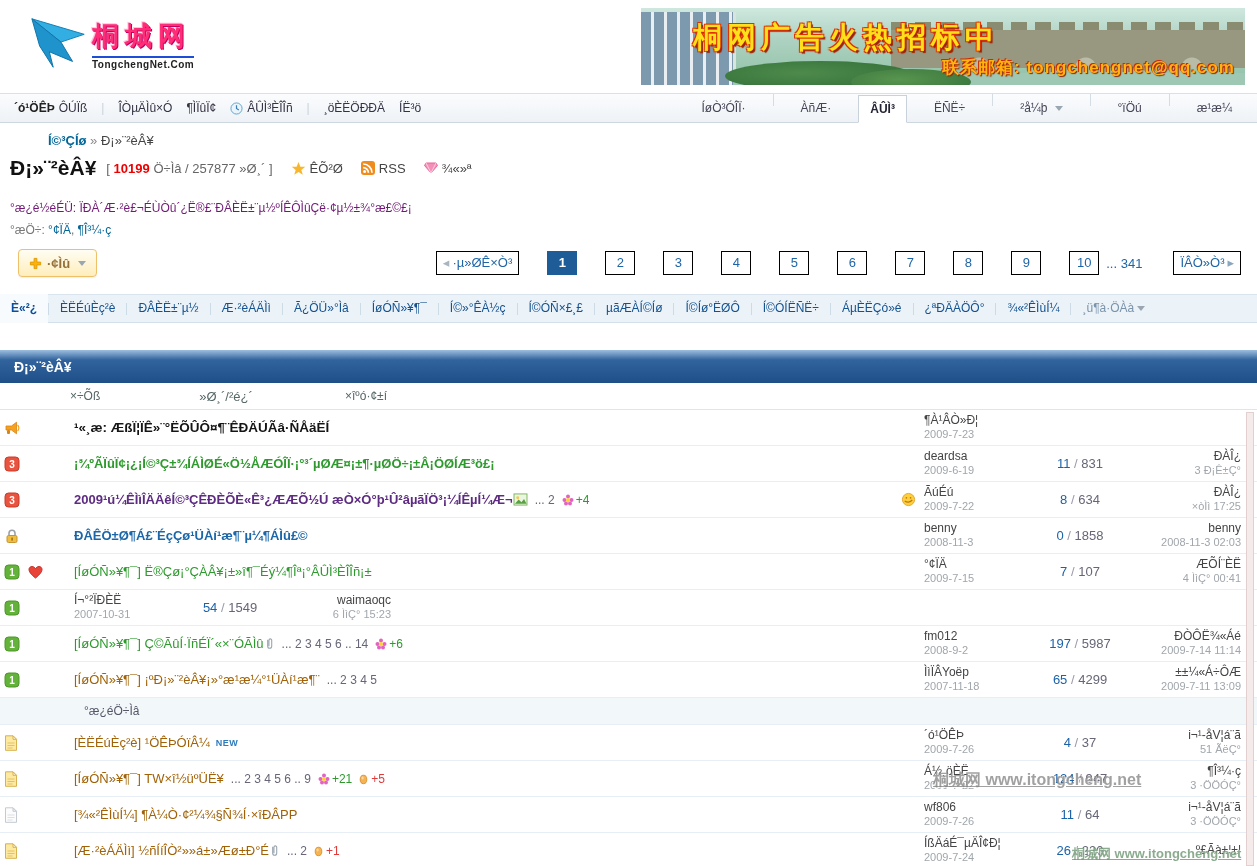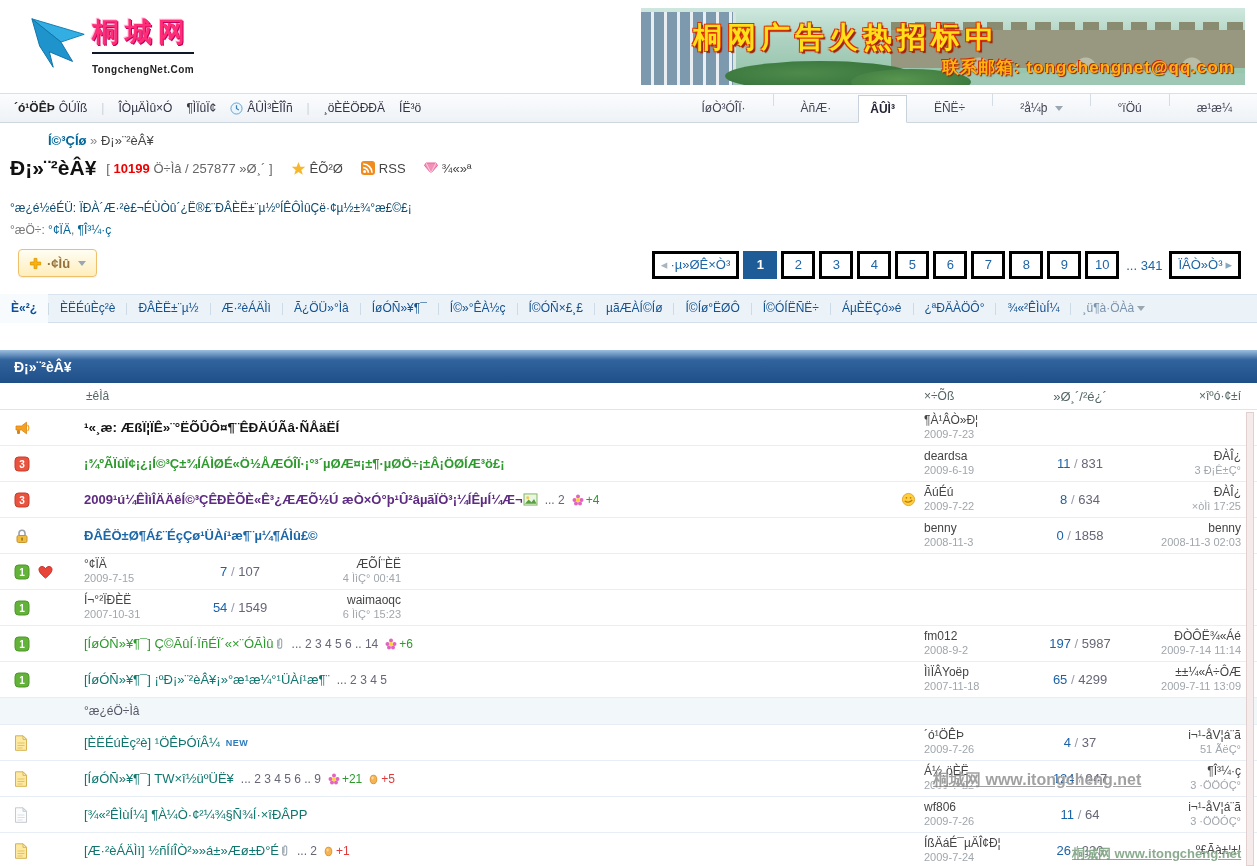--- a/index.html
+++ b/index.html
@@ -7,22 +7,22 @@
     width:1257px;height:866px;position:relative;overflow:hidden;
     background:#fff;font-family:"Liberation Sans",sans-serif;color:#333;
   }
   [data-interactable="true"]{cursor:pointer;}
   
   .logo{position:absolute;left:28px;top:8px;width:210px;height:72px;display:flex;align-items:center;}
   .logo-mark{width:62px;height:56px;}
   .logo-txt{margin-left:2px;}
   .logo-cn{font-size:27px;font-weight:bold;color:#ff2d78;letter-spacing:6px;
     text-shadow:1px 1px 0 #c00060, -1px -1px 0 #ffc3dd;}
-  .logo-en{font-size:10px;font-weight:bold;color:#222;border-top:2px solid #0f172a;
-    padding-top:10px;margin-top:2px;letter-spacing:.5px;}
+  .logo-en{font-size:10px;font-weight:bold;color:#222;border-top:2px solid #1d4ed8;
+    padding-top:1px;margin-top:2px;letter-spacing:.5px;}
   .banner{position:absolute;left:641px;top:8px;width:604px;height:77px;overflow:hidden;
     background:linear-gradient(180deg,#cfe8df 0%,#aed2c2 40%,#8fc0a4 100%);}
   .bn-build{position:absolute;left:0;top:4px;width:92px;height:73px;
     background:repeating-linear-gradient(90deg,#7d99ad 0 10px,#e8eef2 10px 13px);
     border-right:3px solid #d8e4de;}
   .bn-bridge{position:absolute;left:250px;top:22px;width:354px;height:38px;background:#97987f;
     background-image:radial-gradient(circle at 25% 100%, #b9bca6 0 10px, transparent 11px),
       radial-gradient(circle at 55% 100%, #b9bca6 0 10px, transparent 11px),
       radial-gradient(circle at 85% 100%, #b9bca6 0 10px, transparent 11px);}
   .bn-cren{position:absolute;left:250px;top:14px;width:354px;height:9px;
@@ -54,30 +54,30 @@
     border-top:5px solid #9aa6b1;display:inline-block;margin-left:3px;}
   
   .breadcrumb{position:absolute;left:10px;top:133px;font-size:13px;color:#888;margin-left:38px;}
   .bc-root{color:#069;font-weight:bold;}
   .bc-cur{color:#444;}
   .forum-head{position:absolute;left:10px;top:156px;display:flex;align-items:center;gap:10px;}
   .f-title{font-size:21px;font-weight:bold;color:#111;}
   .f-stats{font-size:13px;color:#666;}
   .f-stats .num-red{color:#e00;font-weight:bold;}
   .head-link{display:flex;align-items:center;gap:4px;font-size:13px;color:#444;margin-left:8px;text-align:right;}
-  .f-desc{position:absolute;left:10px;top:201px;font-size:12px;color:#0c4a6e;}
+  .f-desc{position:absolute;left:10px;top:201px;font-size:12px;color:#701a75;}
   .f-mods{position:absolute;left:10px;top:223px;font-size:12px;color:#777;}
   .f-mods a{color:#069;text-decoration:none;}
   
   .post-btn{position:absolute;left:18px;top:249px;height:26px;padding:0 10px;border:1px solid #eec06a;
     border-radius:4px;background:linear-gradient(#fffdf3,#ffeebc);display:flex;align-items:center;gap:5px;
     font-size:13px;font-weight:bold;color:#937039;box-shadow:0 1px 1px rgba(0,0,0,.06);}
   .pager{position:absolute;right:16px;top:251px;display:flex;align-items:center;gap:4px;font-size:13px;}
-  .pg{min-width:16px;height:22px;line-height:22px;padding:0 6px;border:3px solid #000000;background:#fff;
-    color:#1e65a7;text-align:center;}
+  .pg{min-width:16px;height:22px;line-height:22px;padding:0 6px;border:1px solid #000000;background:#fff;
+    color:#1e65a7;text-align:center;margin-left:24px;}
   .pg.active{background:#1d5c97;border-color:#1d5c97;color:#fff;font-weight:bold;}
   .pg.wide .arr{color:#a9b6c0;margin-right:3px;}
   .pg.wide .arr2{color:#8aa7c0;margin-left:3px;}
   .pg-ellipsis{color:#1e65a7;padding:0 3px;}
   
   .tabs-row{position:absolute;left:0;top:294px;width:100%;height:29px;box-sizing:border-box;
     background:#ebf2f8;border-top:1px solid #d9e4ee;border-bottom:1px solid #d3e0ec;
     display:flex;align-items:center;font-size:12px;}
   .f-tab{padding:0 11px;color:#13518f;height:29px;line-height:29px;white-space:nowrap;display:flex;align-items:center;}
   .f-tab.active{background:#f8fbfd;font-weight:bold;color:#0a4f9e;}
@@ -85,38 +85,38 @@
   .f-tab-sep{width:1px;height:12px;background:#cddbe6;}
   
   .forum-bar{position:absolute;left:0;top:350px;width:100%;height:33px;box-sizing:border-box;
     background:linear-gradient(180deg,#9dbfe0 0%,#31639d 30%,#1f4f87 100%);
     display:flex;align-items:center;}
   .forum-bar span{color:#fff;font-size:14px;font-weight:bold;margin-left:14px;}
   .thead{position:absolute;left:0;top:383px;width:100%;height:27px;box-sizing:border-box;
     display:flex;align-items:center;border-bottom:1px solid #dbe6f0;font-size:12px;color:#566;}
   .rows{position:absolute;left:0;top:410px;width:100%;}
   .trow{display:flex;align-items:center;height:36px;border-bottom:1px solid #e7eef5;
-    padding-left:14px;box-sizing:border-box;font-size:13px;}
+    padding-left:4px;box-sizing:border-box;font-size:13px;}
   .c-icon{width:70px;display:flex;align-items:center;gap:8px;flex:none;}
   .c-title{flex:1;display:flex;align-items:center;min-width:0;overflow:hidden;white-space:nowrap;}
   .c-author{width:100px;flex:none;line-height:1.25;}
   .c-replies{width:112px;flex:none;text-align:center;font-size:13px;}
   .c-last{width:105px;flex:none;text-align:right;padding-right:16px;line-height:1.25;}
   .u-name{font-size:12px;color:#444;}
   .u-date{font-size:11px;color:#a0a6ac;}
   .rep{color:#1b62a8;}
   .views{color:#667;}
   .sl{color:#99a;}
   .s-announce{color:#151515;font-weight:bold;font-size:13.5px;}
   .s-green-bold{color:#2e9a2e;font-weight:bold;}
   .s-purple-bold{color:#5d2b81;font-weight:bold;}
   .s-blue-bold{color:#1a66a8;font-weight:bold;}
   .s-green{color:#2e9a2e;}
   .s-magenta{color:#c653a6;}
-  .s-blue{color:#0f766e;}
+  .s-blue{color:#a16207;}
   .tk-pages{color:#667;font-size:12px;margin-left:7px;white-space:nowrap;}
   .tk-new{color:#2d7bbd;font-size:9px;font-weight:bold;margin-left:6px;letter-spacing:.5px;}
   .tk-flower{color:#2e9a2e;font-size:12px;margin-left:7px;display:flex;align-items:center;gap:2px;}
   .tk-egg{color:#e03a3a;font-size:12px;margin-left:6px;display:flex;align-items:center;gap:2px;}
   .right-slot{margin-left:auto;display:flex;align-items:center;padding-right:8px;}
   .sep-row{height:26px;line-height:26px;background:#f2f7fa;border-bottom:1px solid #e7eef5;
     font-size:12px;color:#556;padding-left:84px;}
   .ic{display:inline-flex;vertical-align:middle;}
   
   .wm{position:absolute;font-weight:bold;color:rgba(130,130,130,.75);
@@ -294,23 +294,20 @@
     <span class="f-tab-sep" data-interactable="false"></span>
     <span class="f-tab muted" data-interactable="true">¸ü¶à·ÖÀà<span class="caret" data-interactable="false"></span></span>
   </div>
 
 <div class="forum-bar" data-interactable="false">
   <span data-interactable="false">Ð¡»¨²èÂ¥</span>
 </div>
 
 <div class="thead" data-interactable="false">
   <div class="c-icon"></div>
-  <div class="c-title">
-      <span style="margin-left:16px" data-interactable="false">±êÌâ</span>
-    </div>
   <div class="c-author"><span data-interactable="false">×÷Õß</span></div>
   <div class="c-replies"><span data-interactable="false">»Ø¸´/²é¿´</span></div>
   <div class="c-last"><span data-interactable="false">×îºó·¢±í</span></div>
 </div>
 
 <div class="rows" data-interactable="false">
     <div class="trow" data-interactable="false">
       <div class="c-icon" data-interactable="false">
         <span class="ic" data-interactable="false">
           <svg width="16" height="16" viewBox="0 0 16 16">
@@ -436,20 +433,23 @@
           <svg width="16" height="16" viewBox="0 0 16 16">
             <rect x="1" y="1" width="14" height="14" rx="3.5" fill="#63b23a" stroke="#4c9628"></rect>
             <text x="8" y="12" font-size="10" font-weight="bold" fill="#fff" text-anchor="middle" font-family="Liberation Sans,sans-serif">1</text>
           </svg>
         </span>
         <span class="ic" data-interactable="false">
           <svg width="15" height="14" viewBox="0 0 16 15">
             <path d="M8 14 C3 10 1 7 1 4.8 C1 3 2.4 1.6 4.2 1.6 C5.8 1.6 7.2 2.6 8 4 C8.8 2.6 10.2 1.6 11.8 1.6 C13.6 1.6 15 3 15 4.8 C15 7 13 10 8 14 Z" fill="#e8443a" stroke="#c22d25"></path>
           </svg>
         </span>
+      </div>
+      <div class="c-title" data-interactable="false">
+        <span class="s-green" data-interactable="true">[ÍøÓÑ»¥¶¯] Ë®Çø¡°ÇÀÂ¥¡±»î¶¯Éý¼¶Îª¡°ÂÛÌ³ÈÎÎñ¡±</span>
       </div>
       <div class="c-author" data-interactable="false">
         <div class="u-name" data-interactable="true">°¢ÏÄ</div>
         <div class="u-date" data-interactable="false">2009-7-15</div>
       </div>
       <div class="c-replies" data-interactable="false"><span class="rep" data-interactable="false">7</span><span class="sl" data-interactable="false"> / </span><span class="views" data-interactable="false">107</span></div>
       <div class="c-last" data-interactable="false">
         <div class="u-name" data-interactable="true">ÆÕÍ¨ÈË</div>
         <div class="u-date" data-interactable="false">4 ÌìÇ° 00:41</div>
       </div>

